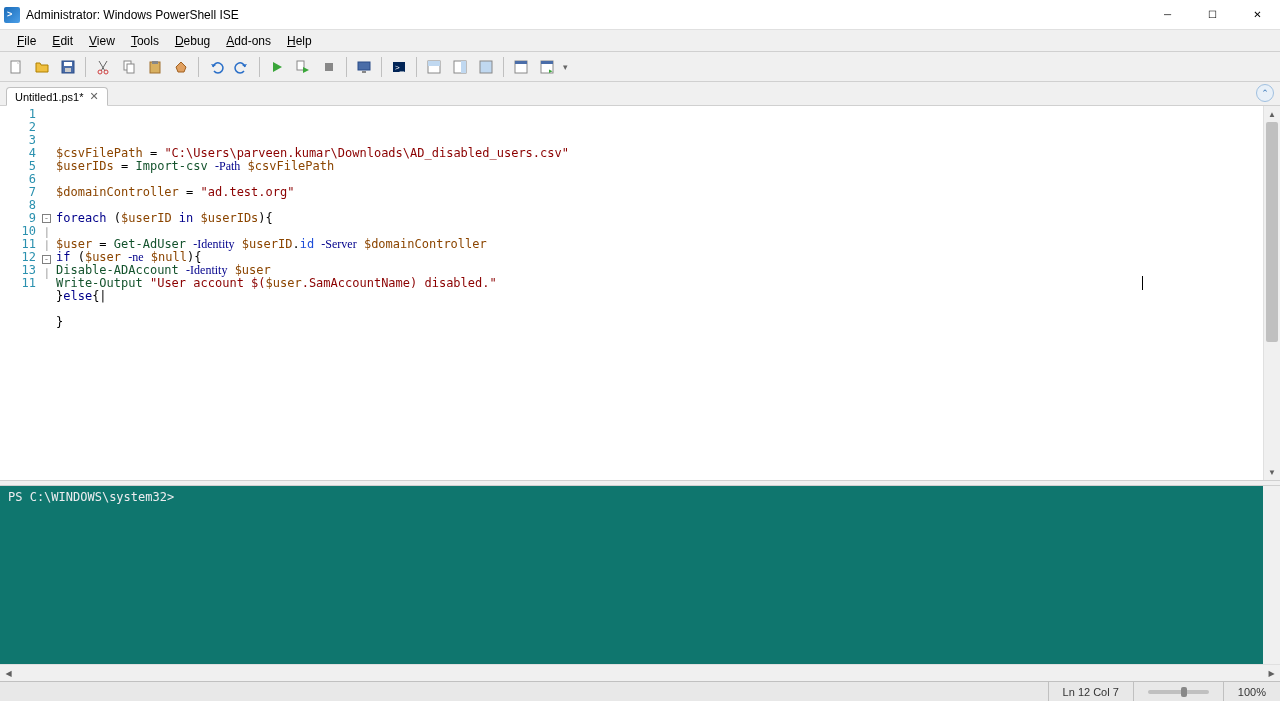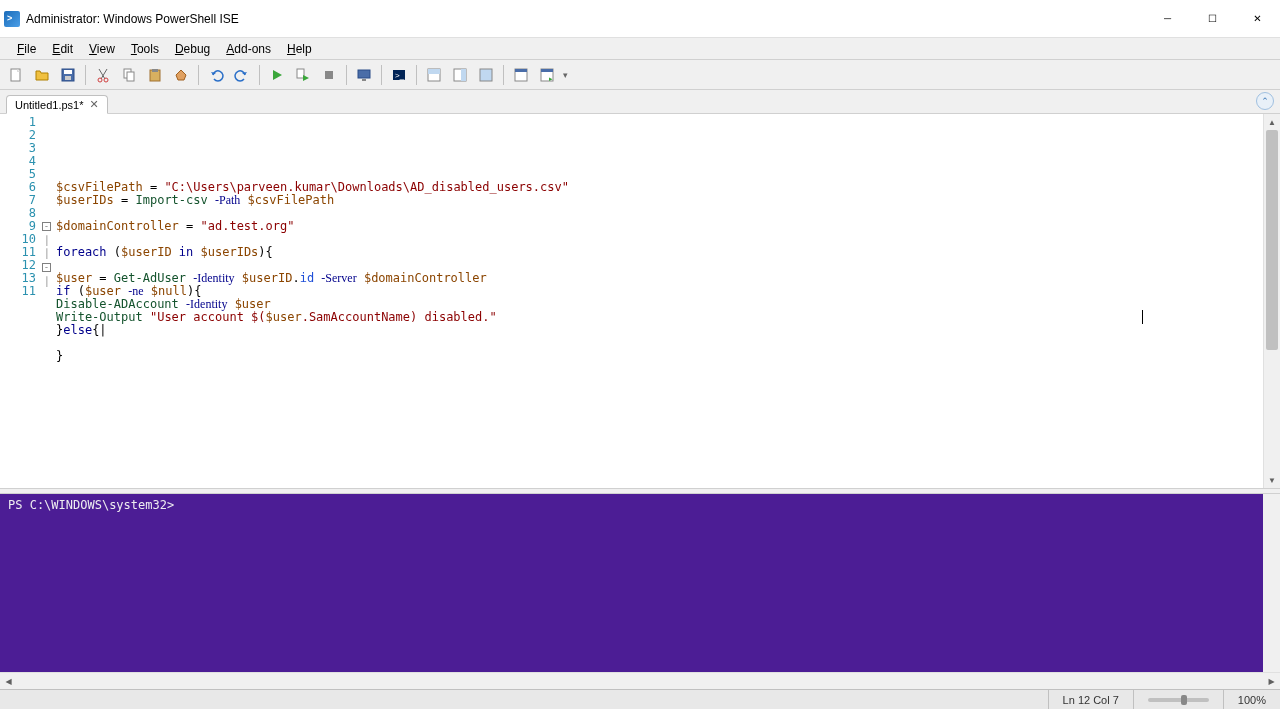--- a/index.html
+++ b/index.html
@@ -1,18 +1,18 @@
 <!DOCTYPE html>
 <html><head>
 <meta charset="utf-8">
 <style>
 * { box-sizing: border-box; margin: 0; padding: 0; }
 body { font-family: "Segoe UI", Tahoma, sans-serif; font-size: 12px; background: #fff; overflow: hidden; width: 1280px; height: 720px; }
 
-.titlebar { height: 38px; background: #fff; display: flex; align-items: center; border-bottom: 1px solid #e0e0e0; }
+.titlebar { height: 30px; background: #fff; display: flex; align-items: center; border-bottom: 1px solid #e0e0e0; }
 .titlebar-icon { width: 16px; height: 16px; margin: 0 6px 0 4px; background: linear-gradient(135deg, #1a6bb8, #4b9fe8); border-radius: 2px; position: relative; }
 .titlebar-icon::after { content: ">"; color: #fff; font-size: 9px; position: absolute; left: 3px; top: 2px; font-weight: bold; }
 .titlebar-text { flex: 1; font-size: 12px; color: #000; }
 .win-controls { display: flex; height: 100%; }
 .win-btn { width: 45px; height: 100%; display: flex; align-items: center; justify-content: center; font-size: 10px; color: #000; }
 
 .menubar { height: 22px; background: #f0f0f0; display: flex; align-items: center; padding: 0 9px; border-bottom: 1px solid #d0d0d0; }
 .menu-item { padding: 2px 8px; font-size: 12px; cursor: default; }
 .menu-u { text-decoration: underline; }
 
@@ -25,38 +25,38 @@
 .tab { background: #fff; border: 1px solid #c0c0c0; border-bottom: 1px solid #fff; border-radius: 4px 4px 0 0; padding: 2px 8px; font-size: 11px; display: flex; align-items: center; gap: 6px; position: relative; top: 1px; }
 .tab-close { font-size: 11px; color: #666; cursor: pointer; }
 .collapse-btn { position: absolute; right: 6px; top: 2px; width: 18px; height: 18px; border: 1px solid #a0c0e0; border-radius: 50%; background: #e8f0f8; display: flex; align-items: center; justify-content: center; font-size: 9px; color: #3a78b8; }
 
 .editor-wrap { display: flex; height: 374px; background: #fff; position: relative; }
 .gutter { width: 42px; background: #fff; border-right: 0; text-align: right; padding: 2px 6px 0 0; font-family: "Lucida Console", Consolas, monospace; font-size: 12px; color: #2b91af; line-height: 13px; }
 .gutter div { height: 13px; }
 .fold { width: 10px; padding-top: 2px; font-family: monospace; font-size: 9px; color: #808080; line-height: 13px; }
 .fold div { height: 13px; text-align: center; }
 .fold .fb { border: 1px solid #808080; width: 9px; height: 9px; line-height: 7px; margin-top: 2px; }
-.code { flex: 1; padding: 2px 0 0 4px; font-family: "Lucida Console", Consolas, monospace; font-size: 12px; line-height: 13px; white-space: pre; position: relative; margin-top: 26px; }
+.code { flex: 1; padding: 2px 0 0 4px; font-family: "Lucida Console", Consolas, monospace; font-size: 12px; line-height: 13px; white-space: pre; position: relative; }
 .code-line { height: 13px; }
 .vscroll { width: 17px; background: #f0f0f0; border-left: 1px solid #e0e0e0; position: relative; }
 .vscroll-thumb { position: absolute; top: 16px; left: 2px; right: 2px; height: 220px; background: #c0c0c0; border-radius: 2px; }
 .vscroll-arrow { position: absolute; width: 100%; height: 16px; display: flex; align-items: center; justify-content: center; font-size: 8px; color: #606060; }
 
 .v { color: #8b4500; }
 .s { color: #8b0000; }
 .c { color: #14532d; }
 .p { color: #00008b; font-family: Liberation Serif, serif; }
 .k { color: #00008b; }
 .t { color: #000; }
 .m { color: #1d4ed8; }
 @keyframes blink { 50% { opacity: 0; } }
 
 .splitter { height: 6px; background: #f0f0f0; border-top: 1px solid #d0d0d0; border-bottom: 1px solid #d0d0d0; cursor: ns-resize; }
 
-.console { height: 178px; background: #4c1d95; color: #eeedf0; font-family: "Lucida Console", Consolas, monospace; font-size: 12px; padding: 4px 8px; position: relative; }
+.console { height: 178px; background: #0f766e; color: #eeedf0; font-family: "Lucida Console", Consolas, monospace; font-size: 12px; padding: 4px 8px; position: relative; }
 .console-scroll { position: absolute; right: 0; top: 0; bottom: 0; width: 17px; background: #f0f0f0; }
 
 .hscroll-area { height: 17px; background: #f0f0f0; border-top: 1px solid #e0e0e0; display: flex; align-items: center; position: relative; }
 .hscroll-arrow { width: 17px; height: 100%; display: flex; align-items: center; justify-content: center; font-size: 8px; color: #606060; }
 
 .statusbar { height: 20px; background: #e8e8e8; border-top: 1px solid #c0c0c0; display: flex; align-items: center; font-size: 11px; color: #333; }
 .status-spacer { flex: 1; }
 .status-cell { padding: 0 14px; border-left: 1px solid #c0c0c0; height: 100%; display: flex; align-items: center; }
 
 .text-cursor-mark { position: absolute; right: 120px; top: 170px; width: 1px; height: 14px; background: #000; }

